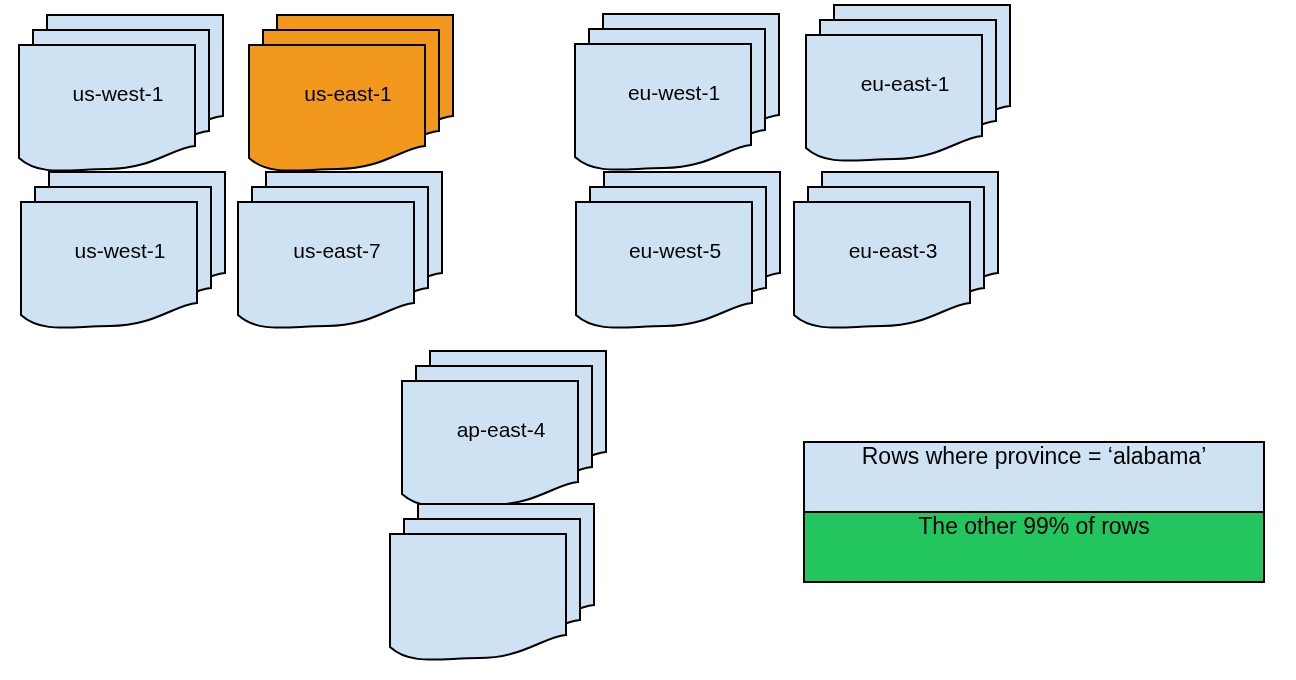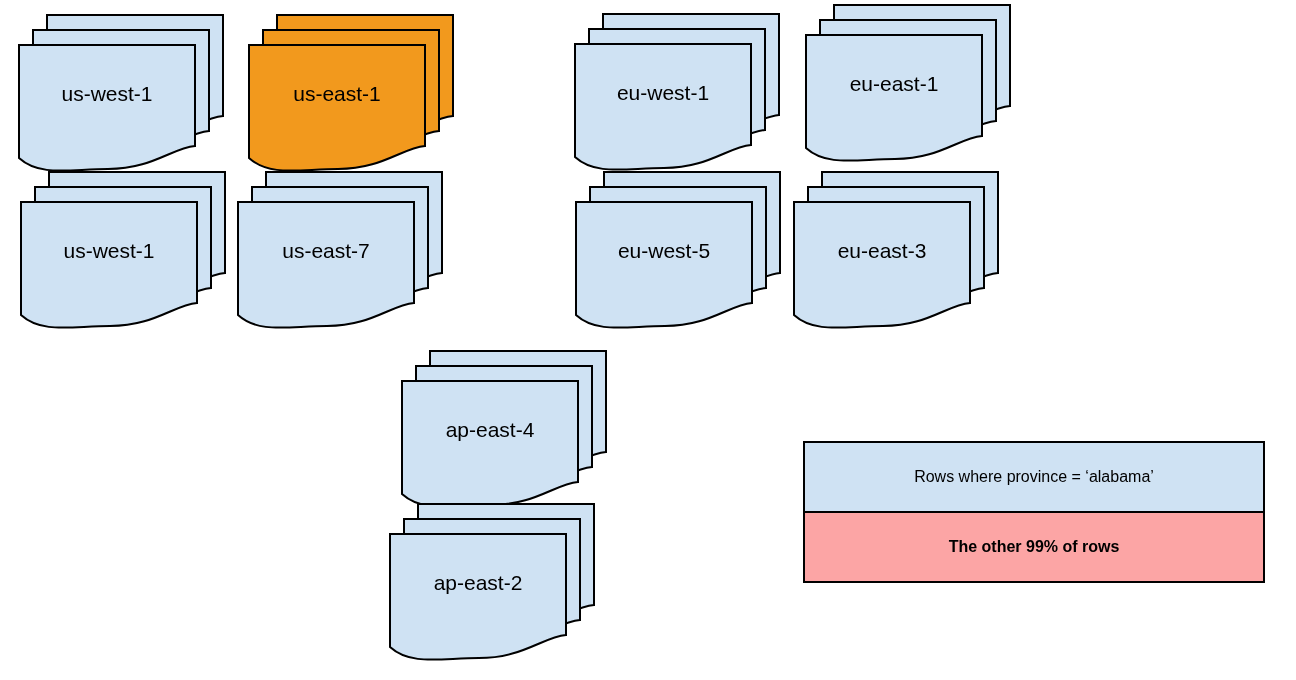--- a/index.html
+++ b/index.html
@@ -38,38 +38,38 @@
     top: 30px;
     width: 178px;
     height: 100px;
     display: flex;
     align-items: center;
     justify-content: center;
     font-size: 21px;
     color: #000000;
     pointer-events: none;
     white-space: nowrap;
+    padding-left: 11px;
   }
   .legend {
     position: absolute;
     left: 803px;
     top: 441px;
     width: 462px;
     height: 142px;
     border: 2px solid #000000;
     box-sizing: border-box;
     display: flex;
     flex-direction: column;
   }
   .legend-row {
     flex: 1;
     display: flex;
-    align-items: center;
     justify-content: center;
-    font-size: 16px;
+    font-size: 23px;
     color: #000000;
   }
   .legend-row + .legend-row {
     border-top: 2px solid #000000;
   }
 </style>
 </head>
 <body>
 
 <div class="canvas">
@@ -154,25 +154,24 @@
     </svg>
     <div class="stack-label">ap-east-4</div>
   </div>
 
   <div class="stack" style="left: 389px; top: 503px; --doc-fill: #CFE2F3;">
     <svg width="206" height="160" viewBox="0 0 206 160">
       <path class="doc-sheet" transform="translate(28,0)" d="M1,1 H177 V102 C154,104 134,125 90,125 C52,125 22,133 1,114 Z"></path>
       <path class="doc-sheet" transform="translate(14,15)" d="M1,1 H177 V102 C154,104 134,125 90,125 C52,125 22,133 1,114 Z"></path>
       <path class="doc-sheet" transform="translate(0,30)" d="M1,1 H177 V102 C154,104 134,125 90,125 C52,125 22,133 1,114 Z"></path>
     </svg>
-    <div class="stack-label">ap-east-2</div>
   </div>
 
   <div class="legend">
     <div class="legend-row" style="background: rgb(207, 226, 243);">
       <span>Rows where province = ‘alabama’</span>
     </div>
-    <div class="legend-row" style="background: #fca5a5; font-weight: bold;">
+    <div class="legend-row" style="background: #22c55e;">
       <span>The other 99% of rows</span>
     </div>
   </div>
 
 </div>
 
 </body></html>

